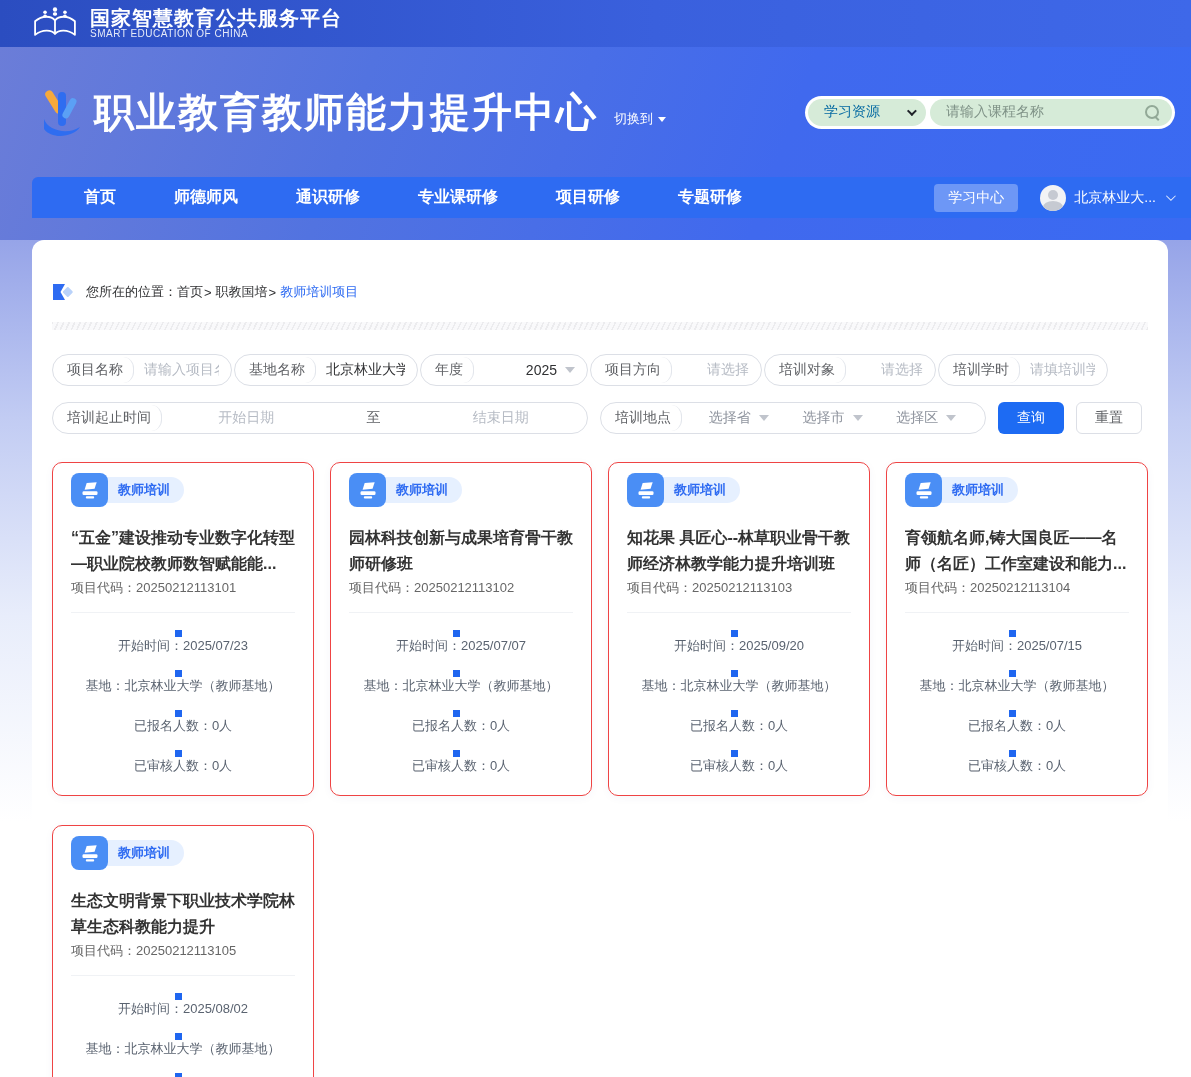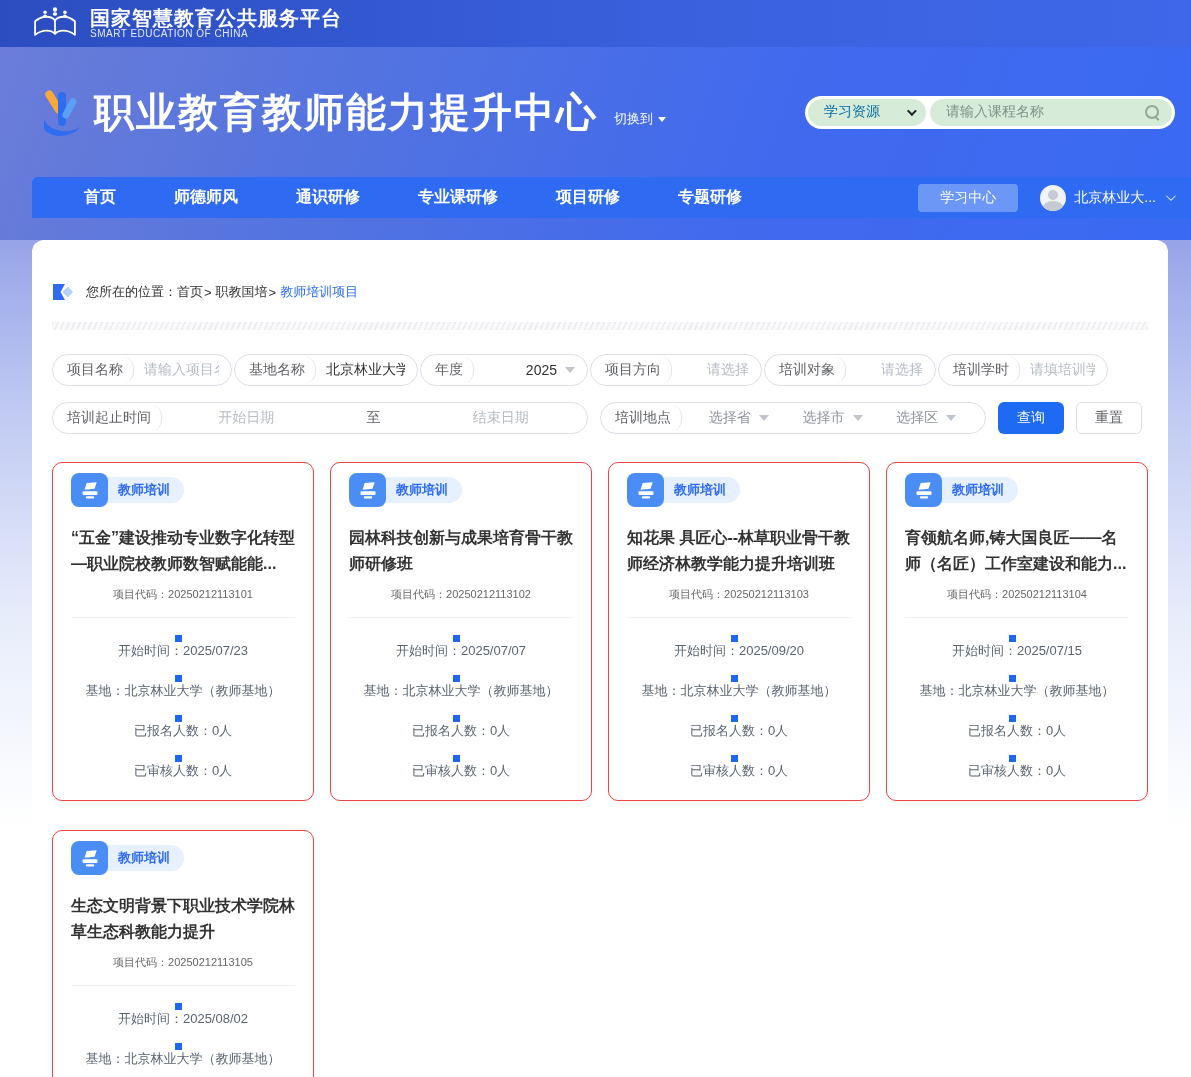--- a/index.html
+++ b/index.html
@@ -51,21 +51,21 @@
   .search-icon::after { content:""; position:absolute; left:12px; top:12px; width:2px; height:5px; background:#92a997; transform:rotate(-45deg); }
   
   .nav {
     margin-left: 32px; height: 41px; background: #2e6bf2; border-radius: 6px 0 0 0;
     display: flex; align-items: center; padding: 0 18px 0 52px;
   }
   .nav-item { color: #fff; font-size: 16px; font-weight: bold; margin-right: 58px; cursor: pointer; white-space: nowrap; }
   .nav-right { margin-left: auto; display: flex; align-items: center; }
   .study-btn {
     background: rgba(255,255,255,.3); color: #fff; font-size: 14px; border: none;
-    height: 28px; padding: 0 22px; border-radius: 4px; cursor: pointer; font-family: "Liberation Sans", sans-serif;
+    height: 28px; padding: 0 14px; border-radius: 4px; cursor: pointer; font-family: "Liberation Sans", sans-serif;
   }
   .avatar { width: 26px; height: 26px; border-radius: 50%; background: #f2f3f5; margin-left: 22px; position: relative; overflow: hidden; }
   .avatar::before { content:""; position:absolute; left:8px; top:5px; width:10px; height:10px; border-radius:50%; background:#c6cad2; }
   .avatar::after { content:""; position:absolute; left:3px; top:16px; width:20px; height:12px; border-radius:50% 50% 0 0; background:#c6cad2; }
   .user-name { color: #fff; font-size: 14px; margin-left: 8px; }
   .chev-light { width: 7px; height: 7px; border-right: 1.5px solid rgba(255,255,255,.85); border-bottom: 1.5px solid rgba(255,255,255,.85); transform: rotate(45deg) translateY(-2px); margin-left: 10px; }
   
   .content-area {
     min-height: 837px;
     background: linear-gradient(180deg,#96a4e8 0%,#c2ccf3 20%,#e8edfb 42%,#ffffff 65%);
@@ -122,21 +122,21 @@
   }
   .badge-pill {
     background: #e6f0ff; color: #2e6bf2; font-size: 13px; font-weight: bold;
     height: 26px; line-height: 26px; padding: 0 14px 0 22px; margin-left: -12px; border-radius: 0 13px 13px 0;
     white-space: nowrap;
   }
   .card-title {
     margin-top: 18px; font-size: 16px; font-weight: bold; color: #333;
     line-height: 26px; height: 52px; overflow: hidden;
   }
-  .card-code { font-size: 11px; color: #666; margin-top: 10px; white-space: nowrap; text-align: center; }
+  .card-code { font-size: 13px; color: #666; margin-top: 2px; white-space: nowrap; }
   .card-div { border-top: 1px solid #f0f2f5; margin-top: 15px; }
   .card-details { margin-top: 17px; }
   .drow { display: flex; align-items: center; margin-bottom: 15px; flex-direction: column; }
   .drow:last-child { margin-bottom: 0; }
   .bullet { width: 7px; height: 7px; background: #1f66f0; margin-right: 9px; flex-shrink: 0; }
   .dtext { font-size: 13px; color: #5a6370; white-space: nowrap; overflow: hidden; }
 </style>
 </head>
 <body>
 

